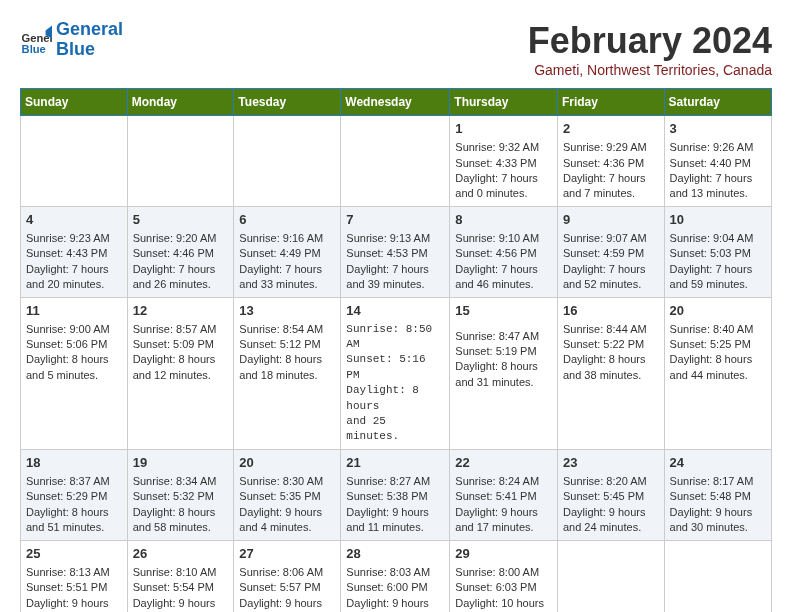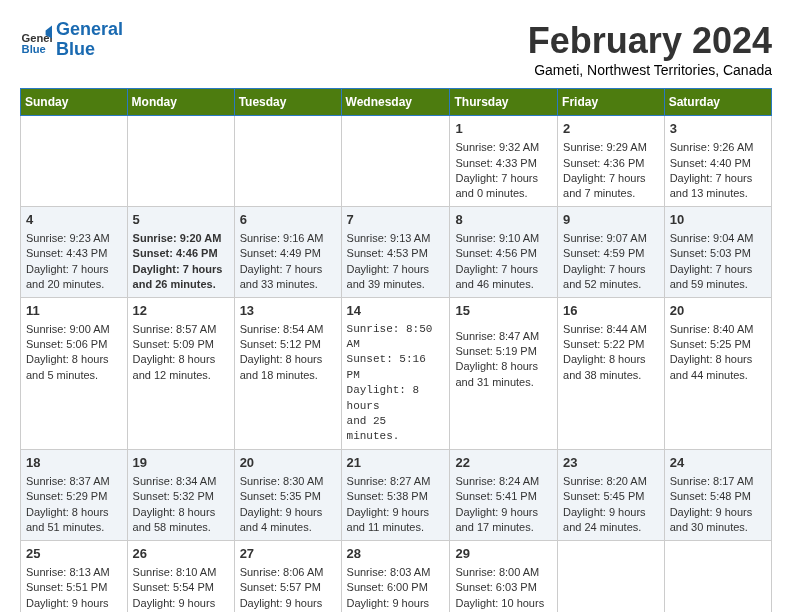--- a/index.html
+++ b/index.html
@@ -37,21 +37,21 @@
     .title-block {
       text-align: right;
     }
     .month-title {
       font-size: 36px;
       font-weight: bold;
       color: #333;
     }
     .subtitle {
       font-size: 14px;
-      color: #000000;
+      color: #7f1d1d;
     }
     table {
       width: 100%;
       border-collapse: collapse;
       font-size: 11px;
     }
     thead tr {
       background-color: #4d7c0f;
       color: #fff;
     }
@@ -151,21 +151,21 @@
       <tr>
         <td>
           <span class="day-number">4</span>
           <div style="white-space: pre-line;">Sunrise: 9:23 AM
 Sunset: 4:43 PM
 Daylight: 7 hours
 and 20 minutes.</div>
         </td>
         <td>
           <span class="day-number">5</span>
-          <div style="white-space: pre-line; font-weight: bold;">Sunrise: 9:20 AM
+          <div style="white-space: pre-line;">Sunrise: 9:20 AM
 Sunset: 4:46 PM
 Daylight: 7 hours
 and 26 minutes.</div>
         </td>
         <td>
           <span class="day-number">6</span>
           <div style="white-space: pre-line;">Sunrise: 9:16 AM
 Sunset: 4:49 PM
 Daylight: 7 hours
 and 33 minutes.</div>

